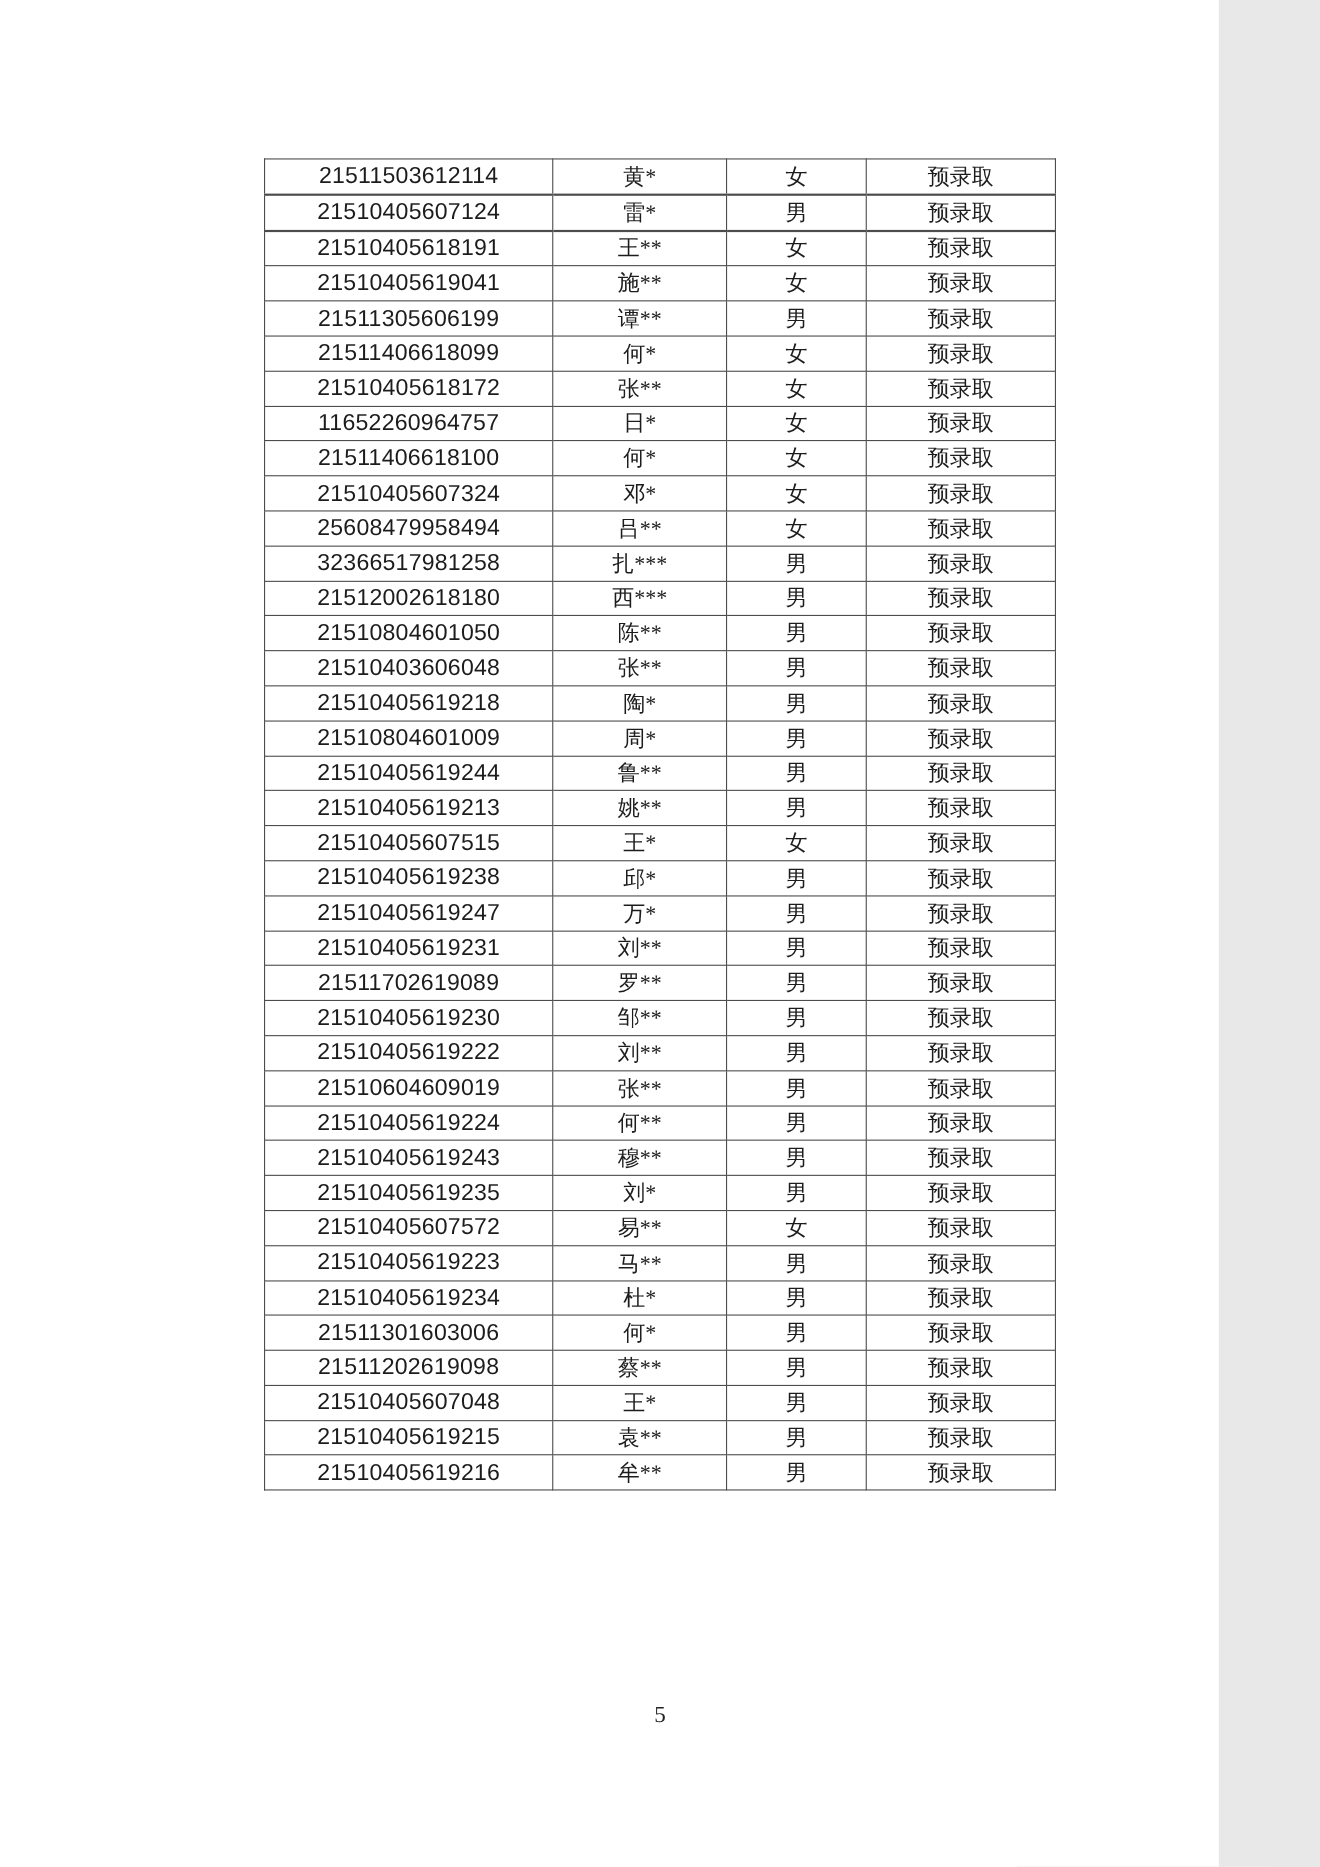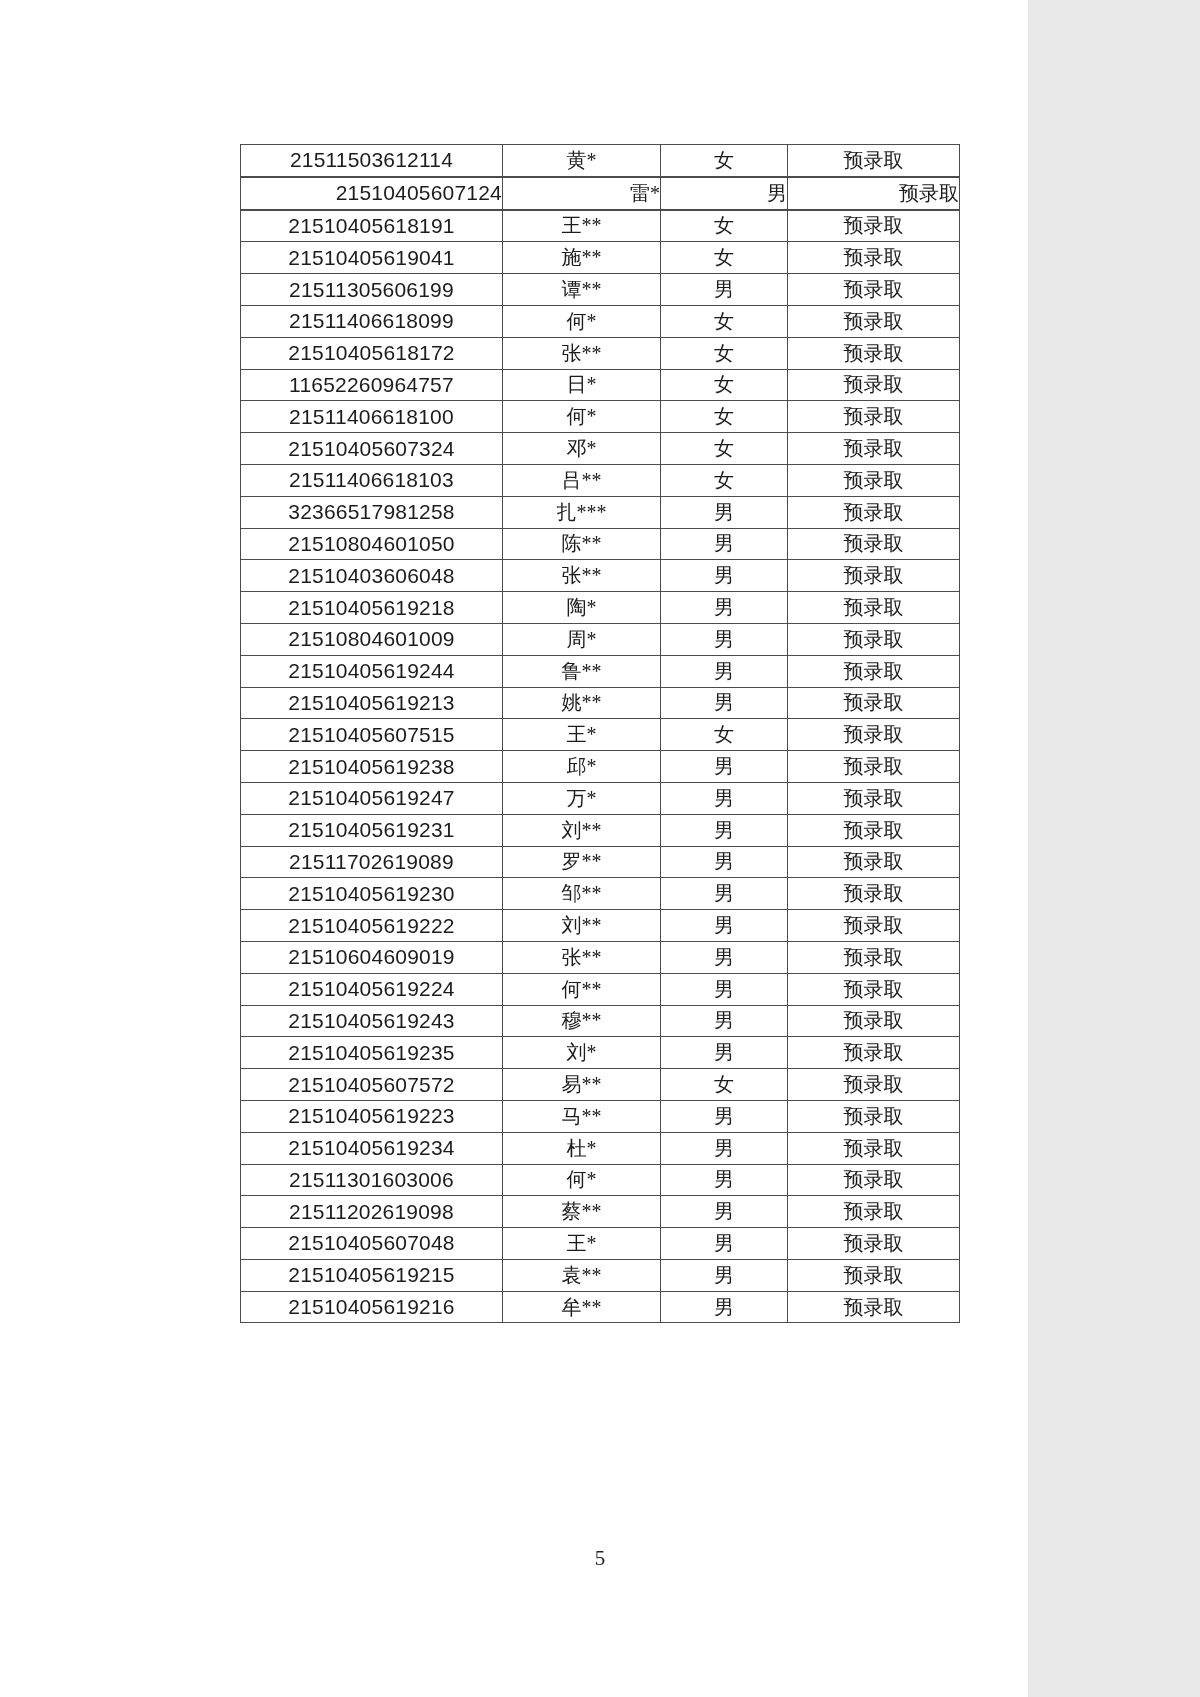--- a/index.html
+++ b/index.html
@@ -2,21 +2,21 @@
 <html><head>
 <meta charset="utf-8">
 <style>
   html, body {
     margin: 0;
     padding: 0;
     background: #e8e8e8;
   }
   .page {
     position: relative;
-    width: 1028px;
+    width: 1108px;
     height: 1697px;
     background: #ffffff;
     overflow: hidden;
     font-family: "Liberation Sans", sans-serif;
   }
   table.roster {
     position: absolute;
     left: 240px;
     top: 144px;
     width: 719px;
@@ -28,21 +28,21 @@
     height: 30.8px;
     padding: 0;
     text-align: center;
     vertical-align: middle;
     color: #1c1c1c;
     overflow: hidden;
     white-space: nowrap;
   }
   
   table.roster tr:nth-child(1) td { border-bottom-width: 2.6px; }
-  table.roster tr:nth-child(2) td { border-bottom-width: 2.4px; text-align: right; }
+  table.roster tr:nth-child(2) td { border-bottom-width: 2.4px; }
 
   .col-id     { width: 262px; }
   .col-name   { width: 158px; }
   .col-gender { width: 127px; }
   .col-status { width: 172px; }
 
   td.cell-id {
     font-family: "Liberation Sans", sans-serif;
     font-size: 21px;
     letter-spacing: 0.2px;
@@ -129,32 +129,38 @@
       <td class="cell-gender">女</td>
       <td class="cell-status">预录取</td>
     </tr>
         <tr>
       <td class="cell-id">21510405607324</td>
       <td class="cell-name">邓*</td>
       <td class="cell-gender">女</td>
       <td class="cell-status">预录取</td>
     </tr>
         <tr>
-      <td class="cell-id">21511406618103</td>
+      <td class="cell-id">25608479958494</td>
       <td class="cell-name">吕**</td>
       <td class="cell-gender">女</td>
       <td class="cell-status">预录取</td>
     </tr>
         <tr>
       <td class="cell-id">32366517981258</td>
       <td class="cell-name">扎***</td>
       <td class="cell-gender">男</td>
       <td class="cell-status">预录取</td>
     </tr>
         <tr>
+      <td class="cell-id">21512002618180</td>
+      <td class="cell-name">西***</td>
+      <td class="cell-gender">男</td>
+      <td class="cell-status">预录取</td>
+    </tr>
+        <tr>
       <td class="cell-id">21510804601050</td>
       <td class="cell-name">陈**</td>
       <td class="cell-gender">男</td>
       <td class="cell-status">预录取</td>
     </tr>
         <tr>
       <td class="cell-id">21510403606048</td>
       <td class="cell-name">张**</td>
       <td class="cell-gender">男</td>
       <td class="cell-status">预录取</td>

